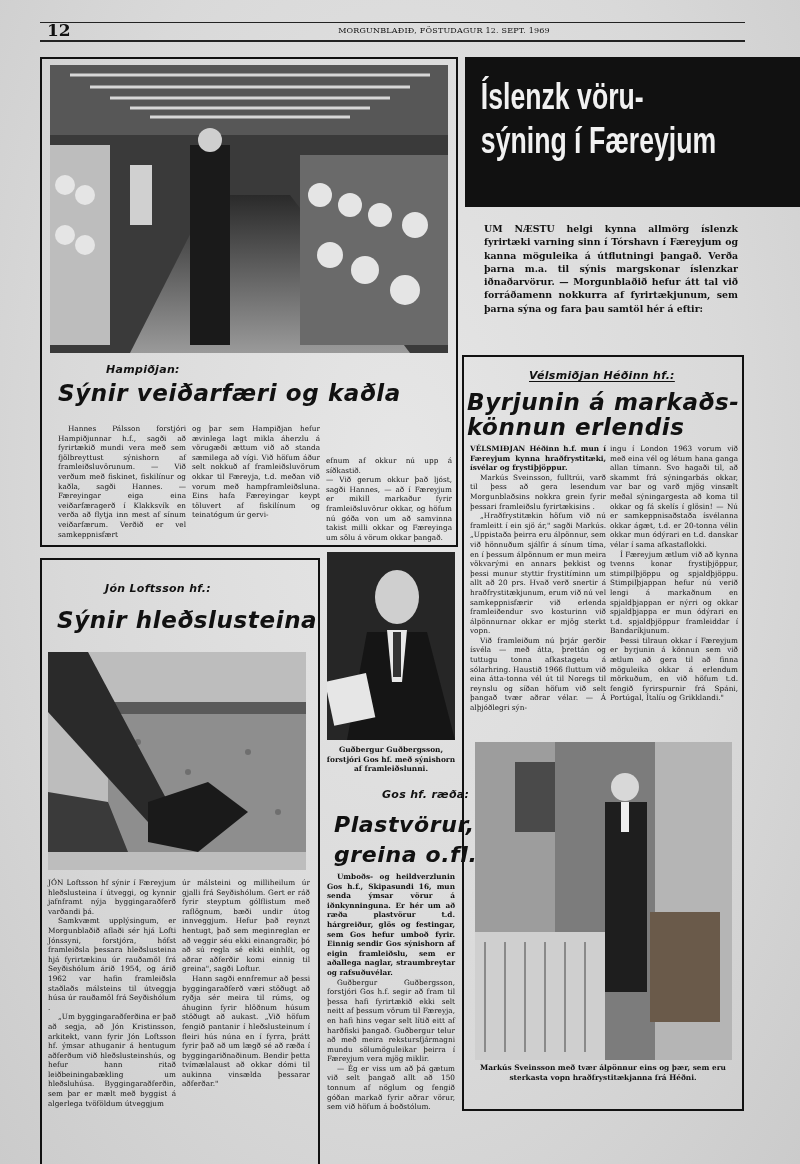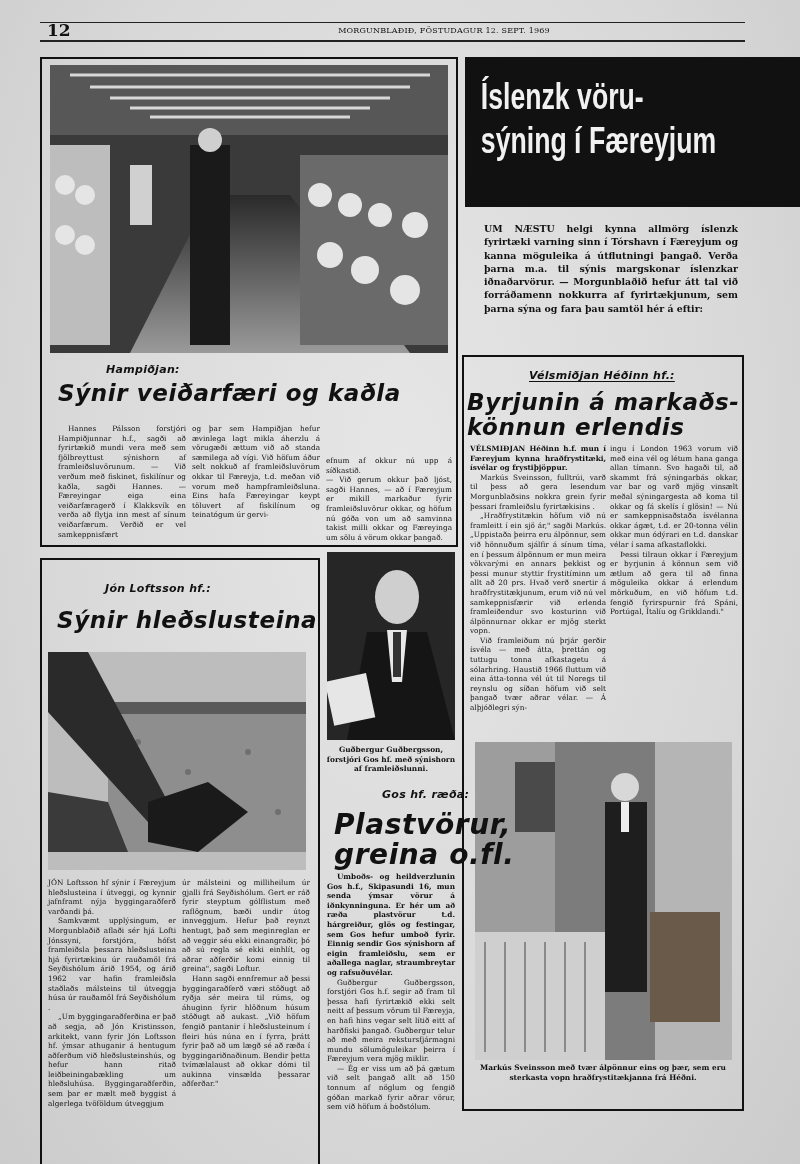--- a/index.html
+++ b/index.html
@@ -112,20 +112,21 @@
       <div>könnun erlendis</div>
     </div>
     <div class="col" style="left:6px; top:87px; width:136px;">
       <p class="noind lead">VÉLSMIÐJAN Héðinn h.f. mun í Færeyjum kynna hraðfrystitæki, ísvélar og frystiþjöppur.</p>
       <p>Markús Sveinsson, fulltrúi, varð til þess að gera lesendum Morgunblaðsins nokkra grein fyrir þessari framleiðslu fyrirtækisins .</p>
       <p>„Hraðfrystitækin höfum við nú framleitt í ein sjö ár," sagði Markús. „Uppistaða þeirra eru álpönnur, sem við hönnuðum sjálfir á sínum tíma, en í þessum álpönnum er mun meira vökvarými en annars þekkist og þessi munur styttir frystitíminn um allt að 20 prs. Hvað verð snertir á hraðfrystitækjunum, erum við nú vel samkeppnisfærir við erlenda framleiðendur svo kosturinn við álpönnurnar okkar er mjög sterkt vopn.</p>
       <p>Við framleiðum nú þrjár gerðir ísvéla — með átta, þrettán og tuttugu tonna afkastagetu á sólarhring. Haustið 1966 fluttum við eina átta-tonna vél út til Noregs til reynslu og síðan höfum við selt þangað tvær aðrar vélar. — Á alþjóðlegri sýn-</p>
     </div>
     <div class="col" style="left:146px; top:87px; width:128px;">
       <p class="noind">ingu í London 1963 vorum við með eina vél og létum hana ganga allan tímann. Svo hagaði til, að skammt frá sýningarbás okkar, var bar og varð mjög vinsælt meðal sýningargesta að koma til okkar og fá skelís í glösin! — Nú er samkeppnisaðstaða ísvélanna okkar ágæt, t.d. er 20-tonna vélin okkar mun ódýrari en t.d. danskar vélar í sama afkastaflokki.</p>
+      <p>Í Færeyjum ætlum við að kynna tvenns konar frystiþjöppur, stimpilþjöppu og spjaldþjöppu. Stimpilþjappan hefur nú verið lengi á markaðnum en spjaldþjappan er nýrri og okkar spjaldþjappa er mun ódýrari en t.d. spjaldþjöppur framleiddar í Bandaríkjunum.</p>
       <p>Þessi tilraun okkar í Færeyjum er byrjunin á könnun sem við ætlum að gera til að finna möguleika okkar á erlendum mörkuðum, en við höfum t.d. fengið fyrirspurnir frá Spáni, Portúgal, Ítalíu og Grikklandi."</p>
     </div>
     <div class="photo" style="left:11px; top:385px; width:257px; height:318px; background:#6a6a6a;">
       <svg width="257" height="318" viewBox="0 0 257 318">
         <rect width="257" height="318" fill="#7c7c7c"></rect>
         <rect x="0" y="0" width="80" height="318" fill="#9d9d9d"></rect>
         <rect x="40" y="20" width="40" height="70" fill="#4a4a4a"></rect>
         <rect x="180" y="0" width="77" height="318" fill="#b5b5b5"></rect>
         <rect x="0" y="190" width="130" height="128" fill="#cfcfcf"></rect>
         <g stroke="#8a8a8a" stroke-width="2">
@@ -181,21 +182,21 @@
       <rect width="128" height="188" fill="#262626"></rect>
       <ellipse cx="70" cy="45" rx="22" ry="27" fill="#cfcfcf"></ellipse>
       <path d="M40 80 L100 80 L128 188 L20 188 Z" fill="#151515"></path>
       <path d="M60 78 L80 78 L75 130 L65 130 Z" fill="#e8e8e8"></path>
       <rect x="66" y="80" width="8" height="45" fill="#333"></rect>
       <rect x="2" y="125" width="42" height="45" fill="#e6e6e6" transform="rotate(-12 23 147)"></rect>
     </svg>
   </div>
   <div class="caption" style="left:326px; top:745px; width:130px;">Guðbergur Guðbergsson, forstjóri Gos hf. með sýnishorn af framleiðslunni.</div>
   <div class="kicker" style="left:334px; top:788px;">Gos hf. ræða:</div>
-  <div class="headline" style="left:334px; top:810px; font-size:28px; line-height:30px;">
+  <div class="headline" style="left:334px; top:810px; font-size:22px; line-height:30px;">
     <div>Plastvörur,</div>
     <div>greina o.fl.</div>
   </div>
   <div class="col" style="left:327px; top:872px; width:128px;">
     <p class="lead">Umboðs- og heildverzlunin Gos h.f., Skipasundi 16, mun senda ýmsar vörur á iðnkynninguna. Er hér um að ræða plastvörur t.d. hárgreiður, glös og festingar, sem Gos hefur umboð fyrir. Einnig sendir Gos sýnishorn af eigin framleiðslu, sem er aðallega naglar, straumbreytar og rafsuðuvélar.</p>
     <p>Guðbergur Guðbergsson, forstjóri Gos h.f. segir að fram til þessa hafi fyrirtækið ekki selt neitt af þessum vörum til Færeyja, en hafi hins vegar selt lítið eitt af harðfiski þangað. Guðbergur telur að með meira rekstursfjármagni mundu sölumöguleikar þeirra í Færeyjum vera mjög miklir.</p>
     <p>— Ég er viss um að þá gætum við selt þangað allt að 150 tonnum af nöglum og fengið góðan markað fyrir aðrar vörur, sem við höfum á boðstólum.</p>
   </div>
 
 </div>

